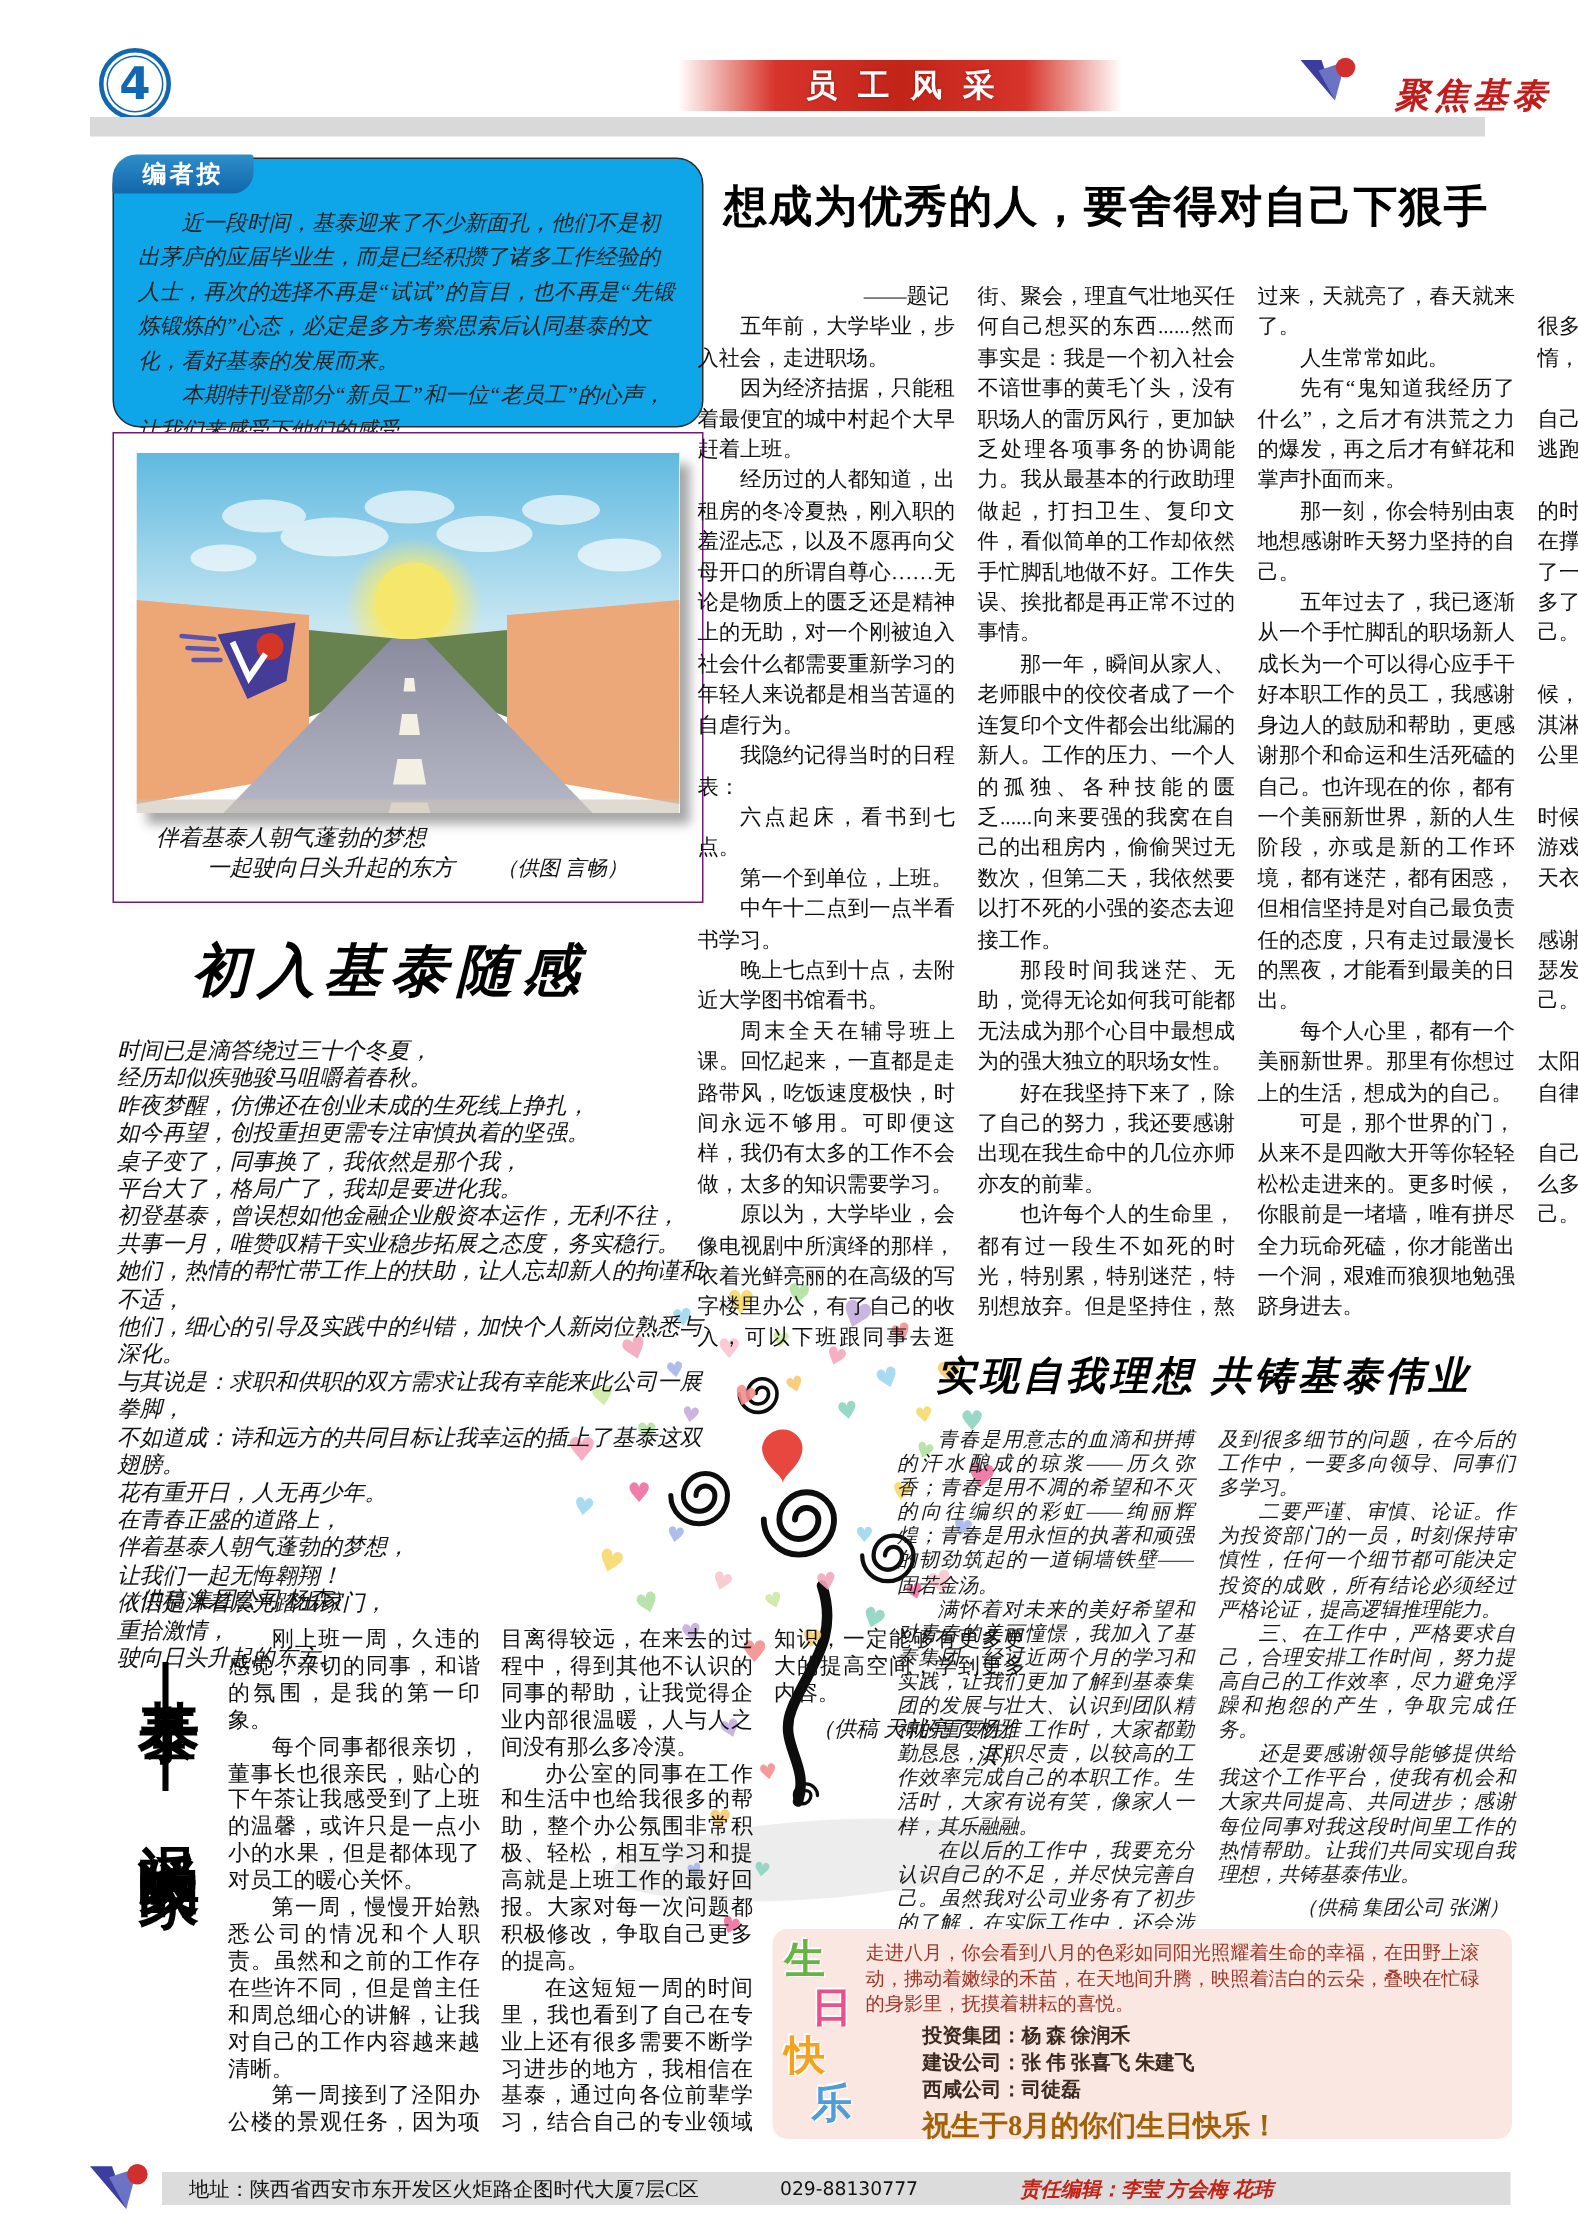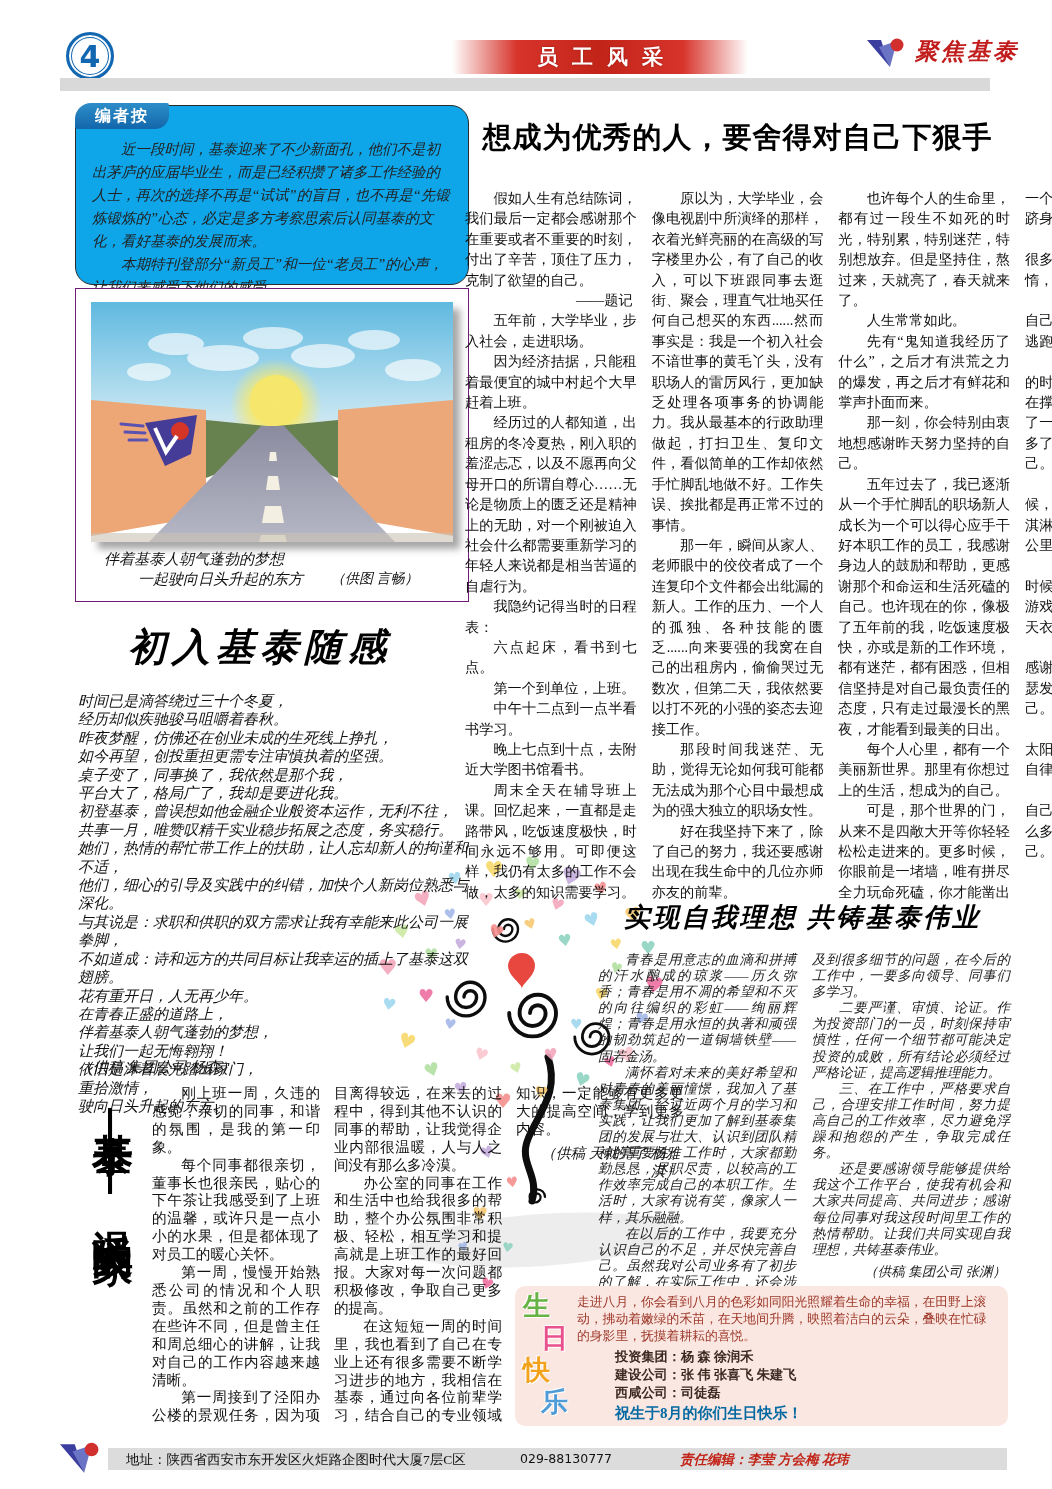--- a/index.html
+++ b/index.html
@@ -9,21 +9,21 @@
 
   
   .page-num{left:66px;top:32px;width:42px;height:42px;border:3px solid #1267b1;border-radius:50%;
     display:flex;align-items:center;justify-content:center;box-shadow:inset 0 0 0 2px #fff, inset 0 0 0 3px #1267b1;}
   .page-num span{color:#1267b1;font-size:30px;font-weight:bold;font-family:"DejaVu Sans",sans-serif;}
   .banner{left:452px;top:40px;width:296px;height:34px;
     background:linear-gradient(90deg, rgba(255,255,255,0) 0%, #d7342b 22%, #c22418 50%, #d7342b 78%, rgba(255,255,255,0) 100%);
     display:flex;align-items:center;justify-content:center;}
   .banner span{color:#fff;font-size:21px;font-weight:bold;letter-spacing:14px;text-indent:14px;
     font-family:"Liberation Sans",sans-serif;text-shadow:0 0 2px rgba(120,0,0,.6);}
-  .brand{left:866px;top:36px;display:flex;align-items:flex-start;gap:9px;}
+  .brand{left:866px;top:36px;display:flex;align-items:flex-end;gap:24px;}
   .brand-text{color:#c21d1d;font-size:23px;font-weight:bold;font-style:italic;letter-spacing:3px;
     font-family:"Liberation Serif",serif;}
   .grayband{left:60px;top:78px;width:930px;height:13px;background:#d9d9d9;}
 
   
   .note-box{left:75px;top:105px;width:392px;height:178px;border:1.6px solid #2b2b2b;border-radius:18px;background:#0ea5e9;}
   .note-tab{left:75px;top:103px;height:26px;padding:0 20px;background:linear-gradient(180deg,#2e8ec9,#1266ab);
     color:#fff;font-size:16px;font-weight:bold;border-radius:16px 2px 14px 2px;display:flex;align-items:center;
     font-family:"Liberation Sans",sans-serif;letter-spacing:2px;}
   .note-body{padding:32px 16px 0 16px;font-size:14.5px;line-height:23px;font-style:italic;color:#222;}
@@ -67,21 +67,21 @@
 
   
   .bday-box{left:515px;top:1286px;width:493px;height:140px;background:#fbe7e2;border-radius:10px;}
   .bday-label{left:8px;top:4px;width:44px;display:flex;flex-direction:column;}
   .bday-label span{font-size:27px;font-weight:bold;line-height:32px;font-family:"Liberation Sans",sans-serif;
     text-shadow:1px 1px 0 #fff,-1px -1px 0 #fff;}
   .bday-label span:nth-child(even){margin-left:18px;}
   .bday-intro{left:62px;top:8px;width:420px;font-size:12.8px;line-height:17px;color:#9c3728;}
   .bday-groups{left:100px;top:62px;font-size:13.2px;line-height:18px;font-weight:bold;color:#3a2a20;}
   .bday-groups p{margin:0;text-indent:0;}
-  .bday-wish{left:100px;top:118px;font-size:15px;font-weight:bold;color:#0369a1;}
+  .bday-wish{left:100px;top:118px;font-size:19px;font-weight:bold;color:#a16207;}
 
   
   .foot-band{left:108px;top:1448px;width:899px;height:22px;background:#dcdcdc;}
   .foot-addr{left:126px;top:1451px;font-size:13.5px;color:#111;}
   .foot-phone{left:520px;top:1451px;font-size:13.5px;color:#111;font-family:"DejaVu Sans",sans-serif;font-size:12.5px;}
   .foot-editors{left:680px;top:1451px;font-size:13.5px;font-weight:bold;font-style:italic;color:#c22418;}
   .foot-logo{left:58px;top:1440px;}
 
   
   .tree{left:352px;top:845px;width:330px;height:480px;pointer-events:none;}
@@ -204,40 +204,39 @@
     <p>依旧是沐着晨光踏出家门，</p>
     <p>重拾激情，</p>
     <p>驶向日头升起的东方。</p>
   </div>
 <div class="abs poem z1" style="top:1048px;">
   <p class="sig">（供稿 集团公司 杨森）</p>
 </div>
 
 <div class="abs main-title z1">想成为优秀的人，要舍得对自己下狠手</div>
 <div class="abs main-body z1">
-    <p>假如人生有总结陈词，我们最后一定都会感谢那个在重要或者不重要的时刻，付出了辛苦，顶住了压力，克制了欲望的自己。</p>
     <p class="right">——题记</p>
     <p>五年前，大学毕业，步入社会，走进职场。</p>
     <p>因为经济拮据，只能租着最便宜的城中村起个大早赶着上班。</p>
     <p>经历过的人都知道，出租房的冬冷夏热，刚入职的羞涩忐忑，以及不愿再向父母开口的所谓自尊心……无论是物质上的匮乏还是精神上的无助，对一个刚被迫入社会什么都需要重新学习的年轻人来说都是相当苦逼的自虐行为。</p>
     <p>我隐约记得当时的日程表：</p>
     <p>六点起床，看书到七点。</p>
     <p>第一个到单位，上班。</p>
     <p>中午十二点到一点半看书学习。</p>
     <p>晚上七点到十点，去附近大学图书馆看书。</p>
     <p>周末全天在辅导班上课。回忆起来，一直都是走路带风，吃饭速度极快，时间永远不够用。可即便这样，我仍有太多的工作不会做，太多的知识需要学习。</p>
     <p>原以为，大学毕业，会像电视剧中所演绎的那样，衣着光鲜亮丽的在高级的写字楼里办公，有了自己的收入，可以下班跟同事去逛街、聚会，理直气壮地买任何自己想买的东西......然而事实是：我是一个初入社会不谙世事的黄毛丫头，没有职场人的雷厉风行，更加缺乏处理各项事务的协调能力。我从最基本的行政助理做起，打扫卫生、复印文件，看似简单的工作却依然手忙脚乱地做不好。工作失误、挨批都是再正常不过的事情。</p>
     <p>那一年，瞬间从家人、老师眼中的佼佼者成了一个连复印个文件都会出纰漏的新人。工作的压力、一个人的孤独、各种技能的匮乏......向来要强的我窝在自己的出租房内，偷偷哭过无数次，但第二天，我依然要以打不死的小强的姿态去迎接工作。</p>
     <p>那段时间我迷茫、无助，觉得无论如何我可能都无法成为那个心目中最想成为的强大独立的职场女性。</p>
     <p>好在我坚持下来了，除了自己的努力，我还要感谢出现在我生命中的几位亦师亦友的前辈。</p>
     <p>也许每个人的生命里，都有过一段生不如死的时光，特别累，特别迷茫，特别想放弃。但是坚持住，熬过来，天就亮了，春天就来了。</p>
     <p>人生常常如此。</p>
     <p>先有“鬼知道我经历了什么”，之后才有洪荒之力的爆发，再之后才有鲜花和掌声扑面而来。</p>
     <p>那一刻，你会特别由衷地想感谢昨天努力坚持的自己。</p>
-    <p>五年过去了，我已逐渐从一个手忙脚乱的职场新人成长为一个可以得心应手干好本职工作的员工，我感谢身边人的鼓励和帮助，更感谢那个和命运和生活死磕的自己。也许现在的你，像极了五年前的我，吃饭速度极快，亦或是新的工作环境，都有迷茫，都有困惑，但相信坚持是对自己最负责任的态度，只有走过最漫长的黑夜，才能看到最美的日出。</p>
+    <p>五年过去了，我已逐渐从一个手忙脚乱的职场新人成长为一个可以得心应手干好本职工作的员工，我感谢身边人的鼓励和帮助，更感谢那个和命运和生活死磕的自己。也许现在的你，都有一个美丽新世界，新的人生阶段，亦或是新的工作环境，都有迷茫，都有困惑，但相信坚持是对自己最负责任的态度，只有走过最漫长的黑夜，才能看到最美的日出。</p>
     <p>每个人心里，都有一个美丽新世界。那里有你想过上的生活，想成为的自己。</p>
     <p>可是，那个世界的门，从来不是四敞大开等你轻轻松松走进来的。更多时候，你眼前是一堵墙，唯有拼尽全力玩命死磕，你才能凿出一个洞，艰难而狼狈地勉强跻身进去。</p>
     <p>这个过程里，你要打败很多很多的迷茫，委屈，懒惰，软弱，退缩。</p>
     <p>你可能每一分钟都要给自己打气加油，大骂那个想逃跑的自己。</p>
     <p>而如果你能在坚持不住的时候，又坚持了一下下，在撑不下去的时候，又多撑了一小会儿，明天的你，就多了一个理由感谢今天的自己。</p>
     <p>每天早上称体重的时候，你会感谢昨天忍住了冰淇淋的诱惑，坚持多跑了两公里的自己。</p>
     <p>领导在会上大力表扬的时候，你会感谢昨天卸载了游戏软件，熬夜把工作做到天衣无缝的自己。</p>
     <p>升职加薪的时候，你会感谢那个寒冬里硬着头皮瑟瑟发抖地跑出去干工作的自己。</p>
     <p>带着父母孩子在海岛晒太阳的时候，你会感谢那个自律勤奋不偷懒的自己。</p>
     <p>谢谢自己不服输，谢谢自己没放弃，谢谢自己用那么多努力，成就了今天的自己。</p>

